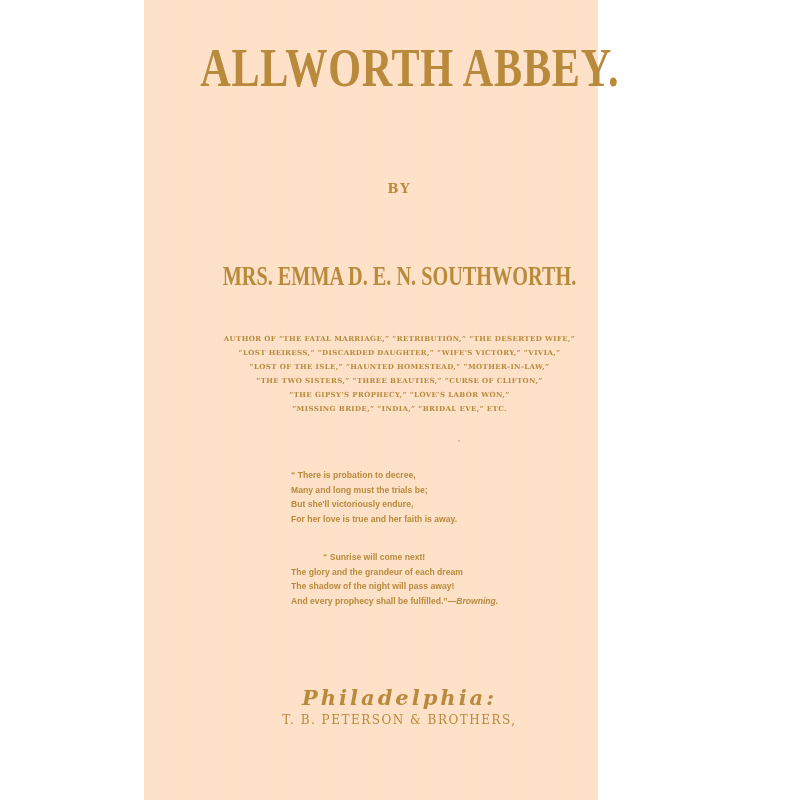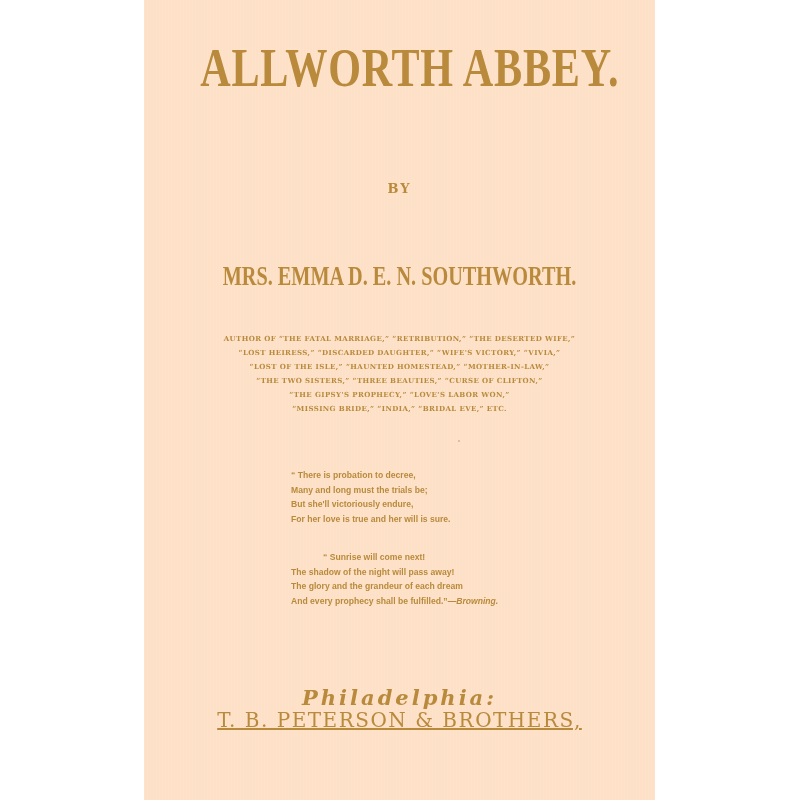--- a/index.html
+++ b/index.html
@@ -7,21 +7,21 @@
       padding: 0;
       width: 800px;
       height: 800px;
       background: #ffffff;
       overflow: hidden;
     }
     .page {
       position: absolute;
       left: 144px;
       top: 0;
-      width: 511px;
+      width: 454px;
       height: 800px;
       background-color: #fde0c6;
       background-image: repeating-linear-gradient(90deg, rgba(255,255,255,0.10) 0px, rgba(255,255,255,0.10) 1px, rgba(0,0,0,0.0) 1px, rgba(0,0,0,0.0) 3px);
       color: #b98a3c;
     }
     .abs {
       position: absolute;
       left: 0;
       width: 511px;
       text-align: center;
@@ -91,24 +91,23 @@
       font-family: "DejaVu Serif", serif;
       font-size: 21px;
       font-weight: bold;
       letter-spacing: 3px;
       font-style: italic;
       line-height: 24px;
     }
     .publisher {
       top: 710px;
       font-family: "DejaVu Serif", serif;
-      font-size: 20px;
+      font-size: 12px;
       letter-spacing: 1.5px;
       line-height: 20px;
-      text-decoration: underline;
     }
     .address {
       top: 735px;
       font-family: "DejaVu Serif", serif;
       font-size: 12px;
       font-weight: bold;
       letter-spacing: 1px;
       line-height: 16px;
     }
   </style>
@@ -132,26 +131,26 @@
     <div>“MISSING BRIDE,” “INDIA,” “BRIDAL EVE,” ETC.</div>
   </div>
 
   <div class="dot"></div>
 
   <div class="poem">
     <div>
       <div>“ There is probation to decree,</div>
       <div>Many and long must the trials be;</div>
       <div>But she'll victoriously endure,</div>
-      <div>For her love is true and her will is sure.</div>
+      <div>For her love is true and her faith is away.</div>
     </div>
     <div class="stanza2">
       <div class="indent">“ Sunrise will come next!</div>
+      <div>The glory and the grandeur of each dream</div>
       <div>The shadow of the night will pass away!</div>
-      <div>The glory and the grandeur of each dream</div>
       <div><span>And every prophecy shall be fulfilled.”</span><span class="attrib">—Browning.</span></div>
     </div>
   </div>
 
   <div class="abs city">Philadelphia:</div>
   <div class="abs publisher">T. B. PETERSON &amp; BROTHERS,</div>
 
 </div>
 
 </body></html>

